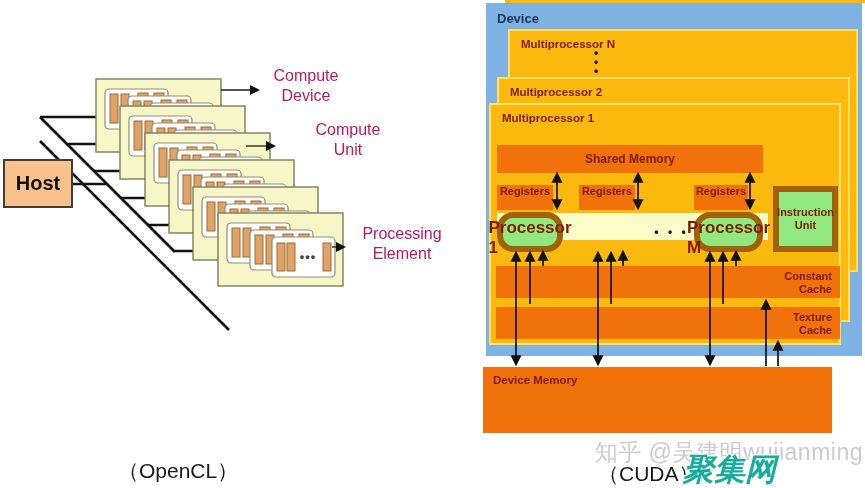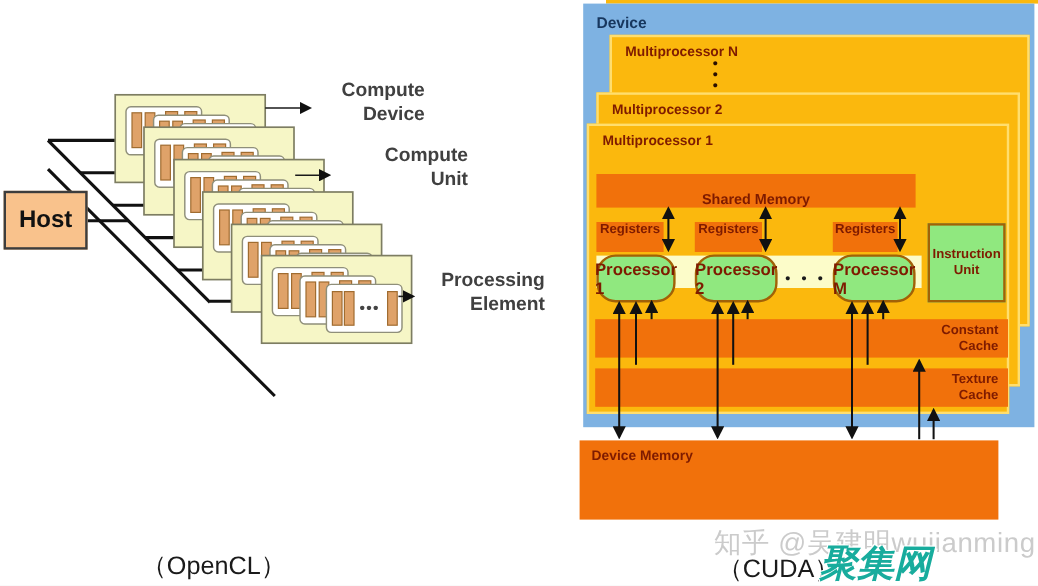--- a/index.html
+++ b/index.html
@@ -12,22 +12,22 @@
 
   
   .opencl-svg { position:absolute; left:0; top:0; }
   .host-box {
     position:absolute; left:3px; top:159px; width:70px; height:49px;
     background:#F9C28C; border:2px solid #3D3D3D;
     display:flex; align-items:center; justify-content:center;
     font-weight:bold; font-size:20px; color:#111;
   }
   .ocl-label {
-    position:absolute; text-align:right; font-weight:bold;
-    font-size:16px; line-height:20px; color:#404040;
+    position:absolute; text-align:center; font-weight:normal;
+    font-size:16px; line-height:20px; color:#be185d;
   }
   .lbl-compute-device { left:258px; top:66px;  width:96px; }
   .lbl-compute-unit   { left:274px; top:120px; width:84px;margin-left:32px; }
   .lbl-processing-el  { left:350px; top:224px; width:104px; }
   .pe-dots {
     position:absolute; left:294px; top:249px; width:28px; text-align:center;
     font-size:13px; font-weight:bold; color:#444; letter-spacing:1px;
   }
 
   
@@ -42,29 +42,29 @@
   .mp-n { left:508px; top:29px;  width:350px; height:243px; }
   .mp-2 { left:497px; top:77px;  width:353px; height:245px; }
   .mp-1 { left:489px; top:103px; width:352px; height:242px; }
   .v-dots {
     left:594px; top:49px; position:absolute; color:#2A0E00;
     font-size:12px; line-height:9px; white-space:pre-line; font-weight:bold;
   }
   .orange { background:#F1710B; color:#7E1B00; font-weight:bold; }
   .shared-mem {
     position:absolute; left:6px; top:40px; width:266px; height:28px;
-    display:flex; align-items:flex-end; justify-content:center; font-size:12px;
+    display:flex; align-items:center; justify-content:center; font-size:12px;
   }
   .reg { position:absolute; top:80px; height:25px; display:flex; align-items:flex-start; justify-content:center; font-size:11px; }
   .reg1 { left:6px;   width:56px; }
   .reg2 { left:88px;  width:56px; }
   .reg3 { left:203px; width:54px; }
   .cream-strip { position:absolute; left:6px; top:108px; width:271px; height:27px; background:#FCFCC9; }
-  .green { background:#90E87F; border:2px solid #a16207; color:#7E1B00; font-weight:bold; }
-  .proc { position:absolute; top:107px; height:40px; display:flex; align-items:center; justify-content:center; font-size:14px;border-radius:16px; }
+  .green { background:#90E87F; border:6px solid #a16207; color:#7E1B00; font-weight:bold; }
+  .proc { position:absolute; top:107px; height:40px; display:flex; justify-content:center; font-size:17px;border-radius:16px; }
   .proc1 { left:6px;   width:66px; }
   .proc2 { left:88px;  width:69px; }
   .procM { left:203px; width:69px; }
   .proc-dots {
     position:absolute; left:158px; top:107px; width:45px; height:40px;
     display:flex; align-items:center; justify-content:center;
     font-size:12px; font-weight:bold; color:#1a1a1a; letter-spacing:3px;
   }
   .iunit {
     position:absolute; left:282px; top:81px; width:65px; height:66px;
@@ -205,23 +205,20 @@
     </div>
     <div class="reg reg3 orange">
       <span>Registers</span>
     </div>
 
     <div class="cream-strip"></div>
 
     <div class="proc proc1 green">
       <span>Processor 1</span>
     </div>
-    <div class="proc proc2 green">
-      <span>Processor 2</span>
-    </div>
     <div class="proc-dots">• • •</div>
     <div class="proc procM green">
       <span>Processor M</span>
     </div>
 
     <div class="iunit green">
       <span>Instruction Unit</span>
     </div>
 
     <div class="cache ccache orange">

